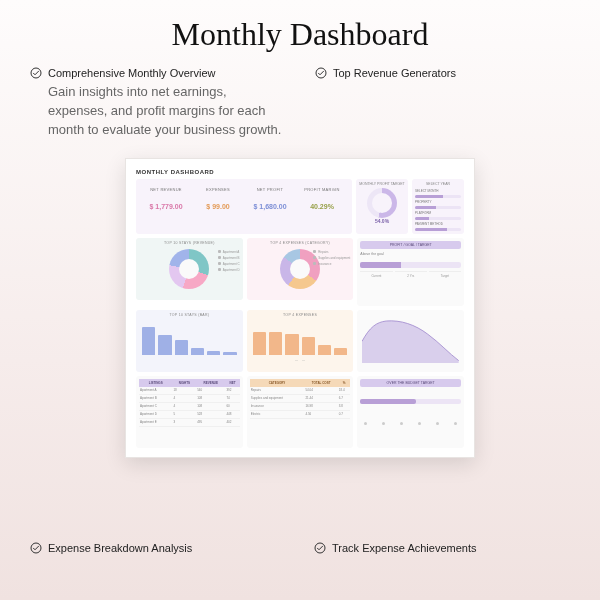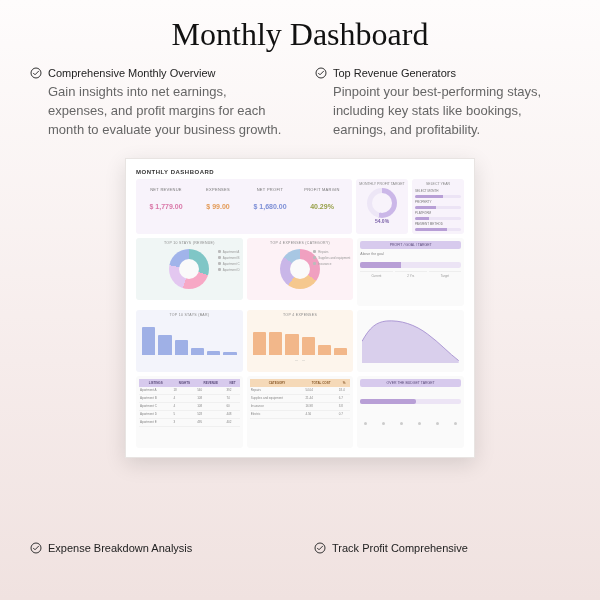--- a/index.html
+++ b/index.html
@@ -91,21 +91,20 @@
     <div class="feat">
       <div class="feat-head">
         <span class="check">
             <svg viewBox="0 0 24 24">
               <circle cx="12" cy="12" r="10" fill="none" stroke="#333" stroke-width="2"></circle>
               <path d="M7 12.5l3 3 7-7" fill="none" stroke="#333" stroke-width="2" stroke-linecap="round"></path>
             </svg>
           </span>
         <span>Top Revenue Generators</span>
       </div>
-      <div class="feat-desc">Pinpoint your best-performing stays, including key stats like bookings, earnings, and profitability.</div>
     </div>
   </div>
 
   <div class="board">
     <div class="bd-title">MONTHLY DASHBOARD</div>
 
     <div class="row">
       <div class="kpi-wrap">
         <div class="kpi"><span class="kpi-l">NET REVENUE</span><span class="kpi-v c-pink">$ 1,779.00</span></div>
         <div class="kpi"><span class="kpi-l">EXPENSES</span><span class="kpi-v c-orange">$ 99.00</span></div>
@@ -315,17 +314,17 @@
       </div>
     </div>
     <div class="feat">
       <div class="feat-head">
         <span class="check">
             <svg viewBox="0 0 24 24">
               <circle cx="12" cy="12" r="10" fill="none" stroke="#333" stroke-width="2"></circle>
               <path d="M7 12.5l3 3 7-7" fill="none" stroke="#333" stroke-width="2" stroke-linecap="round"></path>
             </svg>
           </span>
-        <span>Track Profit Comprehensive</span>
+        <span>Track Expense Achievements</span>
       </div>
     </div>
   </div>
 </div>
 
 </body></html>

